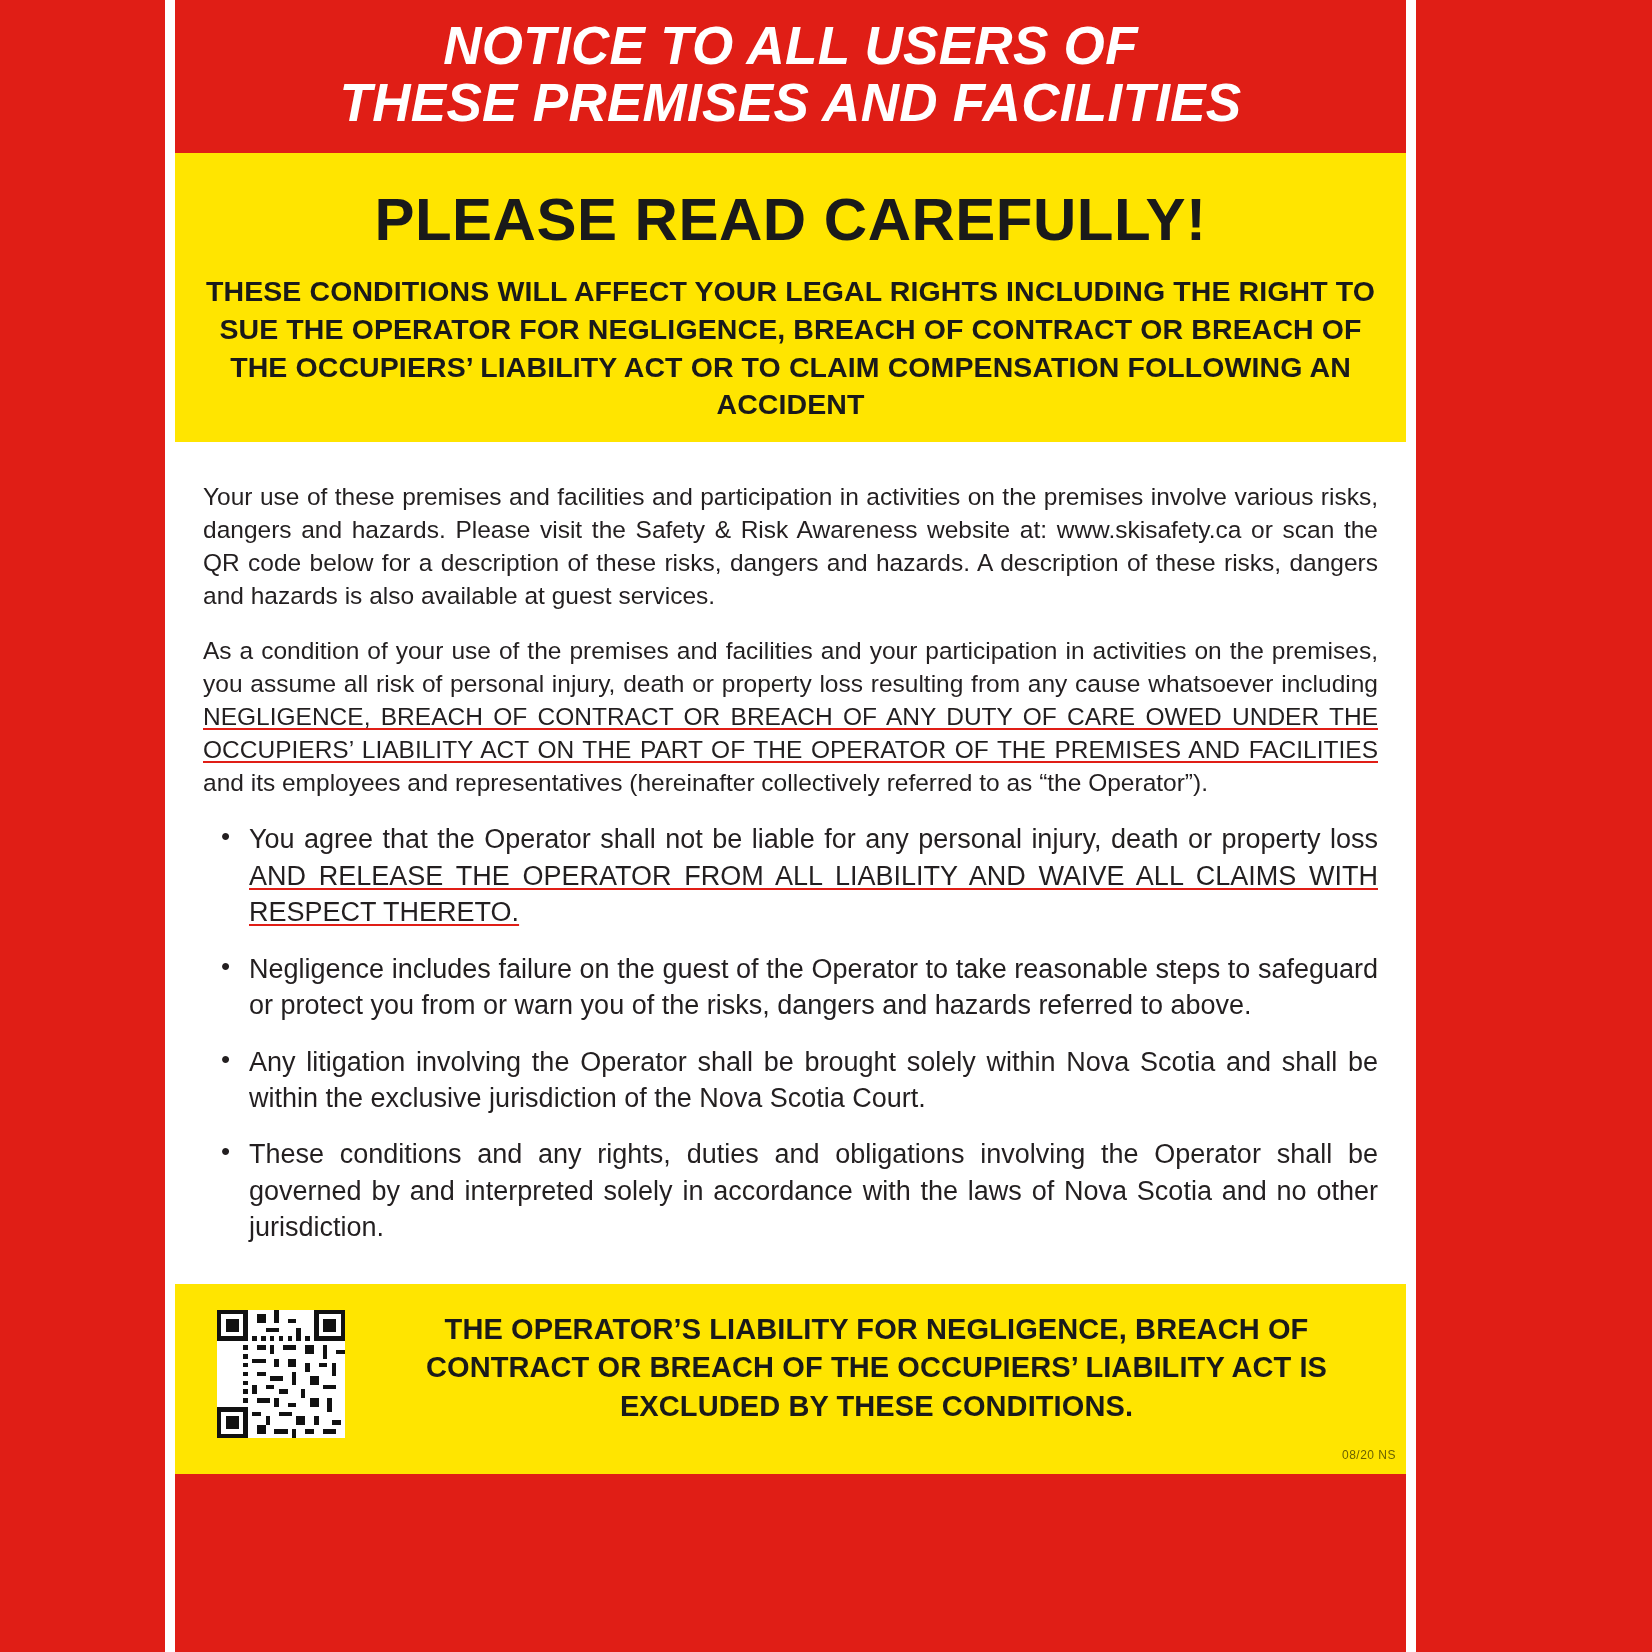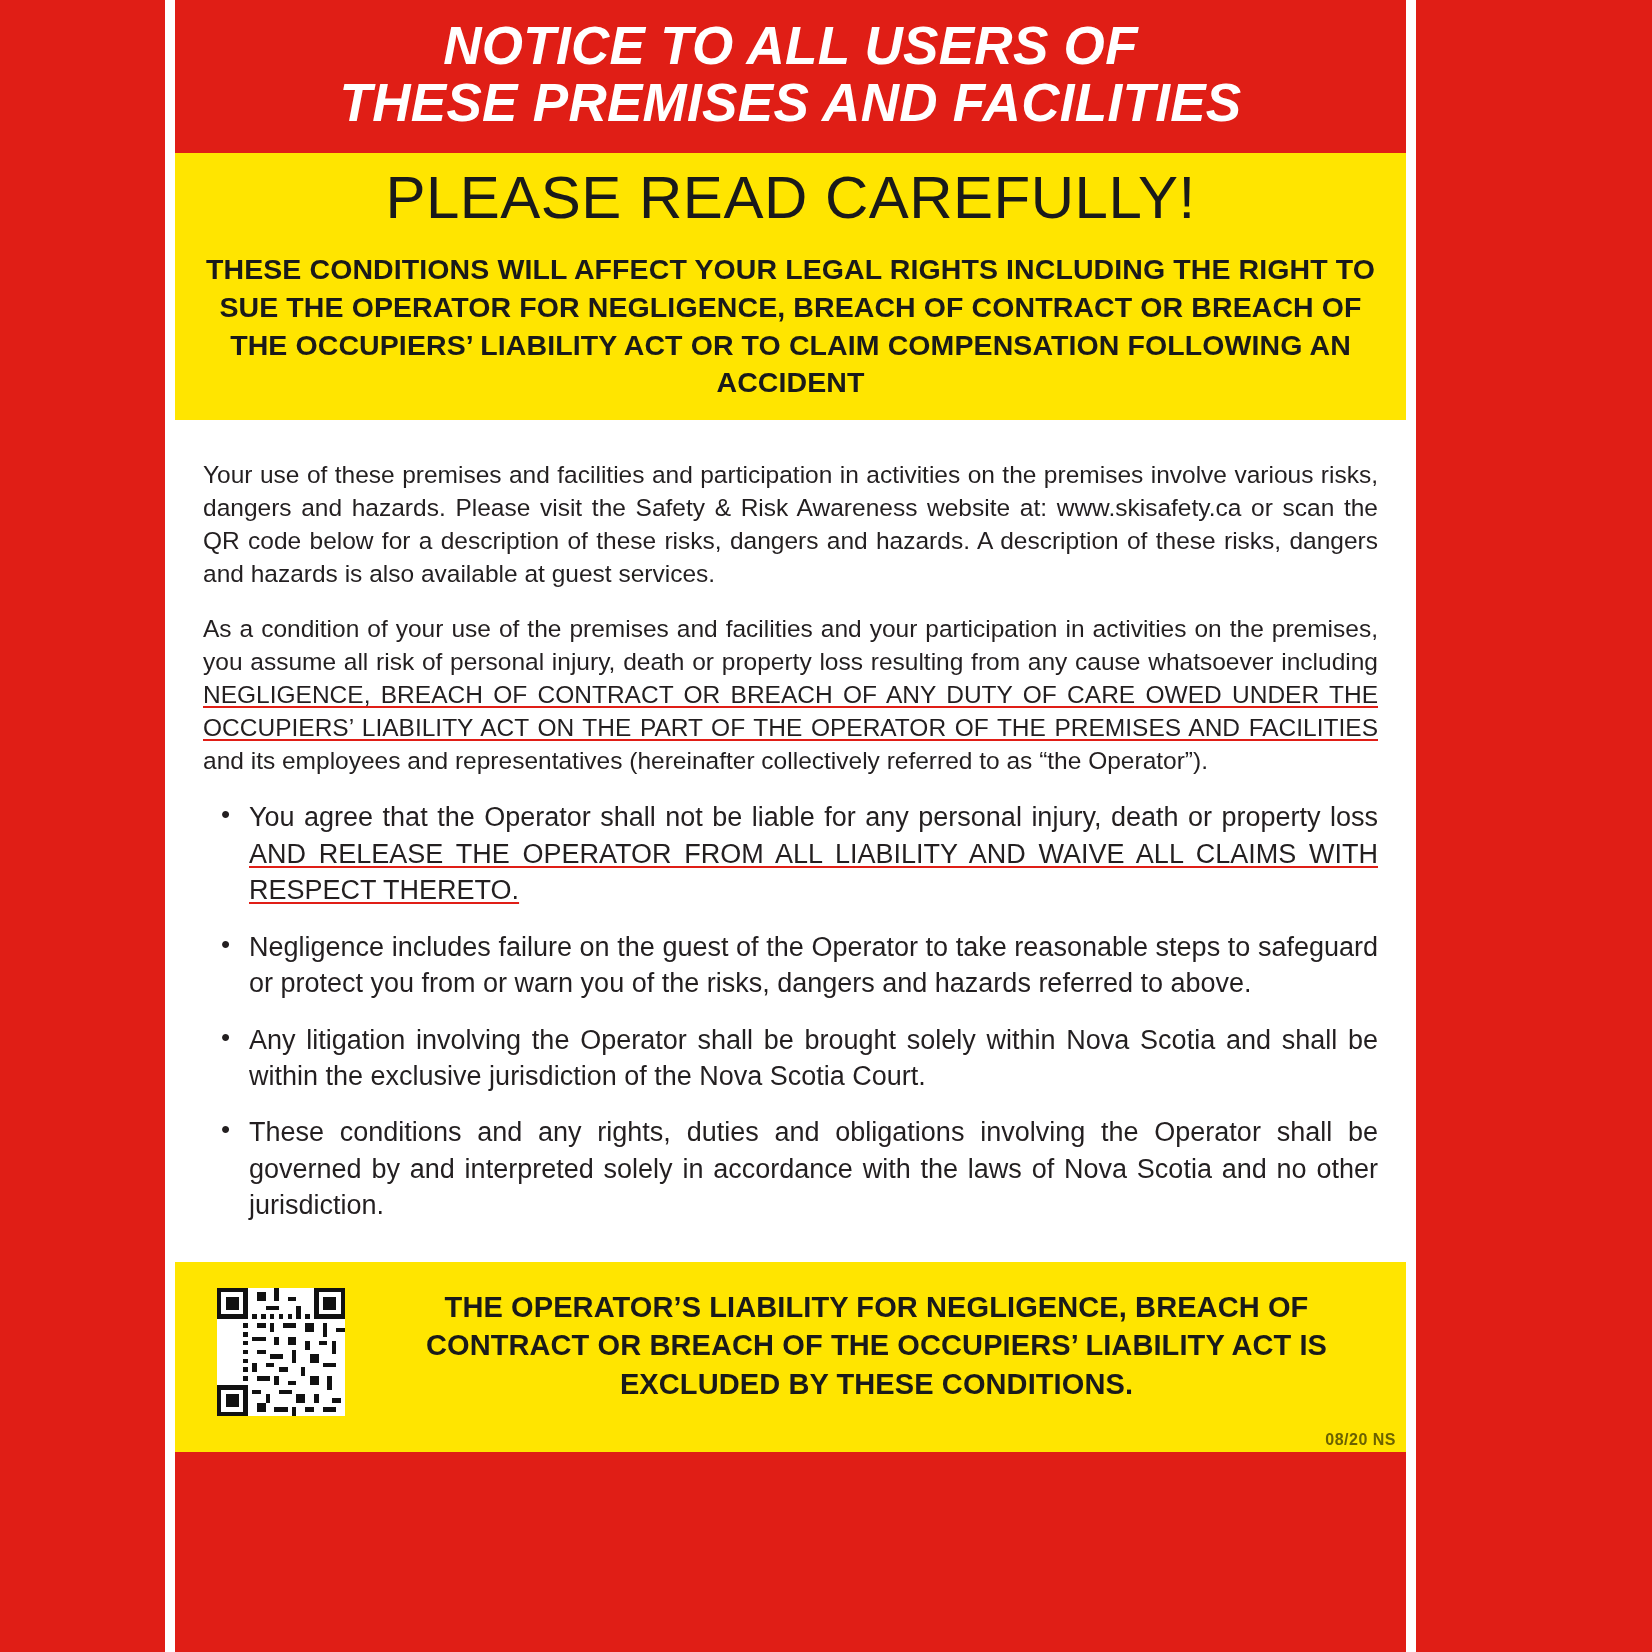--- a/index.html
+++ b/index.html
@@ -65,23 +65,24 @@
   
   .yellow-band {
     background: #ffe500;
     color: #1a1a1a;
     text-align: center;
     padding: 12px 22px 18px 22px;
     box-sizing: border-box;
   }
   .yellow-band .please {
     font-size: 60px;
-    font-weight: normal;
+    font-weight: bold;
     letter-spacing: 0.5px;
     line-height: 1.1;
+    margin-top: 22px;
   }
   .yellow-band .affect {
     margin-top: 20px;
     font-size: 28.5px;
     font-weight: bold;
     line-height: 1.32;
     letter-spacing: 0.1px;
   }
 
   
@@ -149,23 +150,23 @@
     text-align: center;
     font-size: 29px;
     font-weight: bold;
     line-height: 1.33;
     letter-spacing: 0.1px;
     padding-top: 8px;
   }
   .revision {
     position: absolute;
     right: 10px;
-    bottom: 3px;
-    font-size: 16px;
-    font-weight: bold;
+    bottom: 12px;
+    font-size: 12px;
+    font-weight: normal;
     color: #6b6200;
     letter-spacing: 0.5px;
   }
 </style>
 </head>
 <body>
 
 <div class="sign">
   <div class="page-left"></div>
   <div class="page-right"></div>

